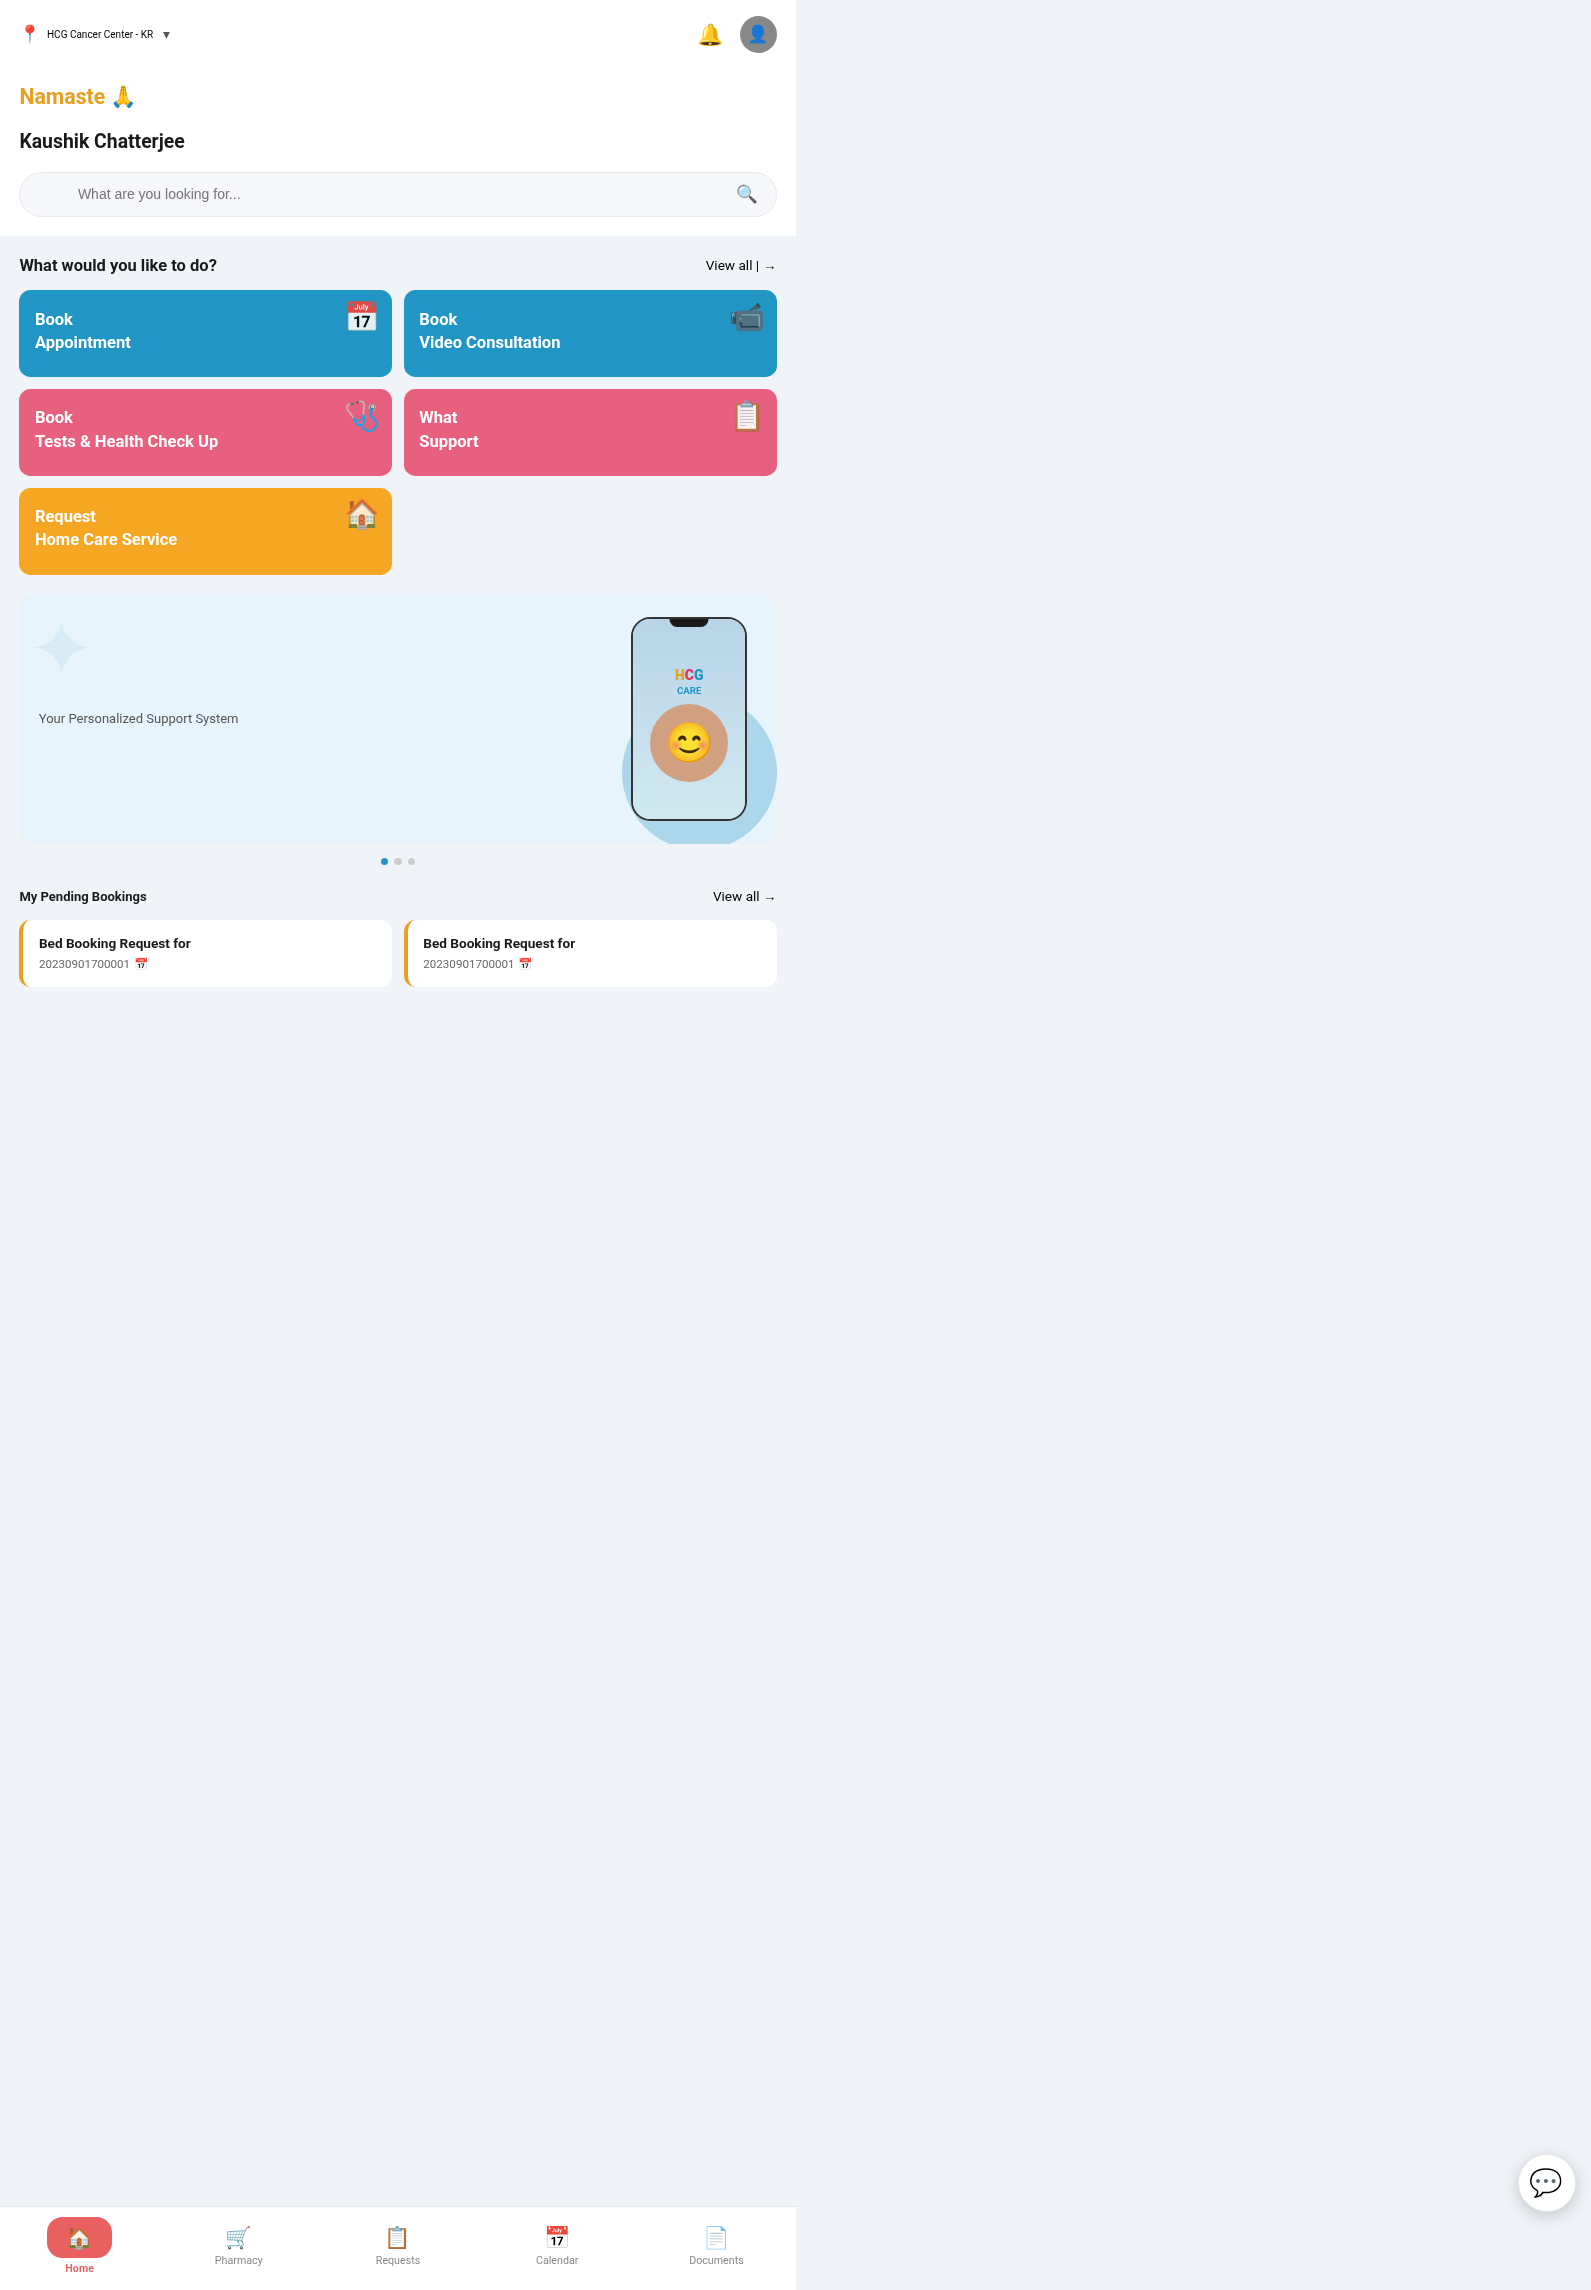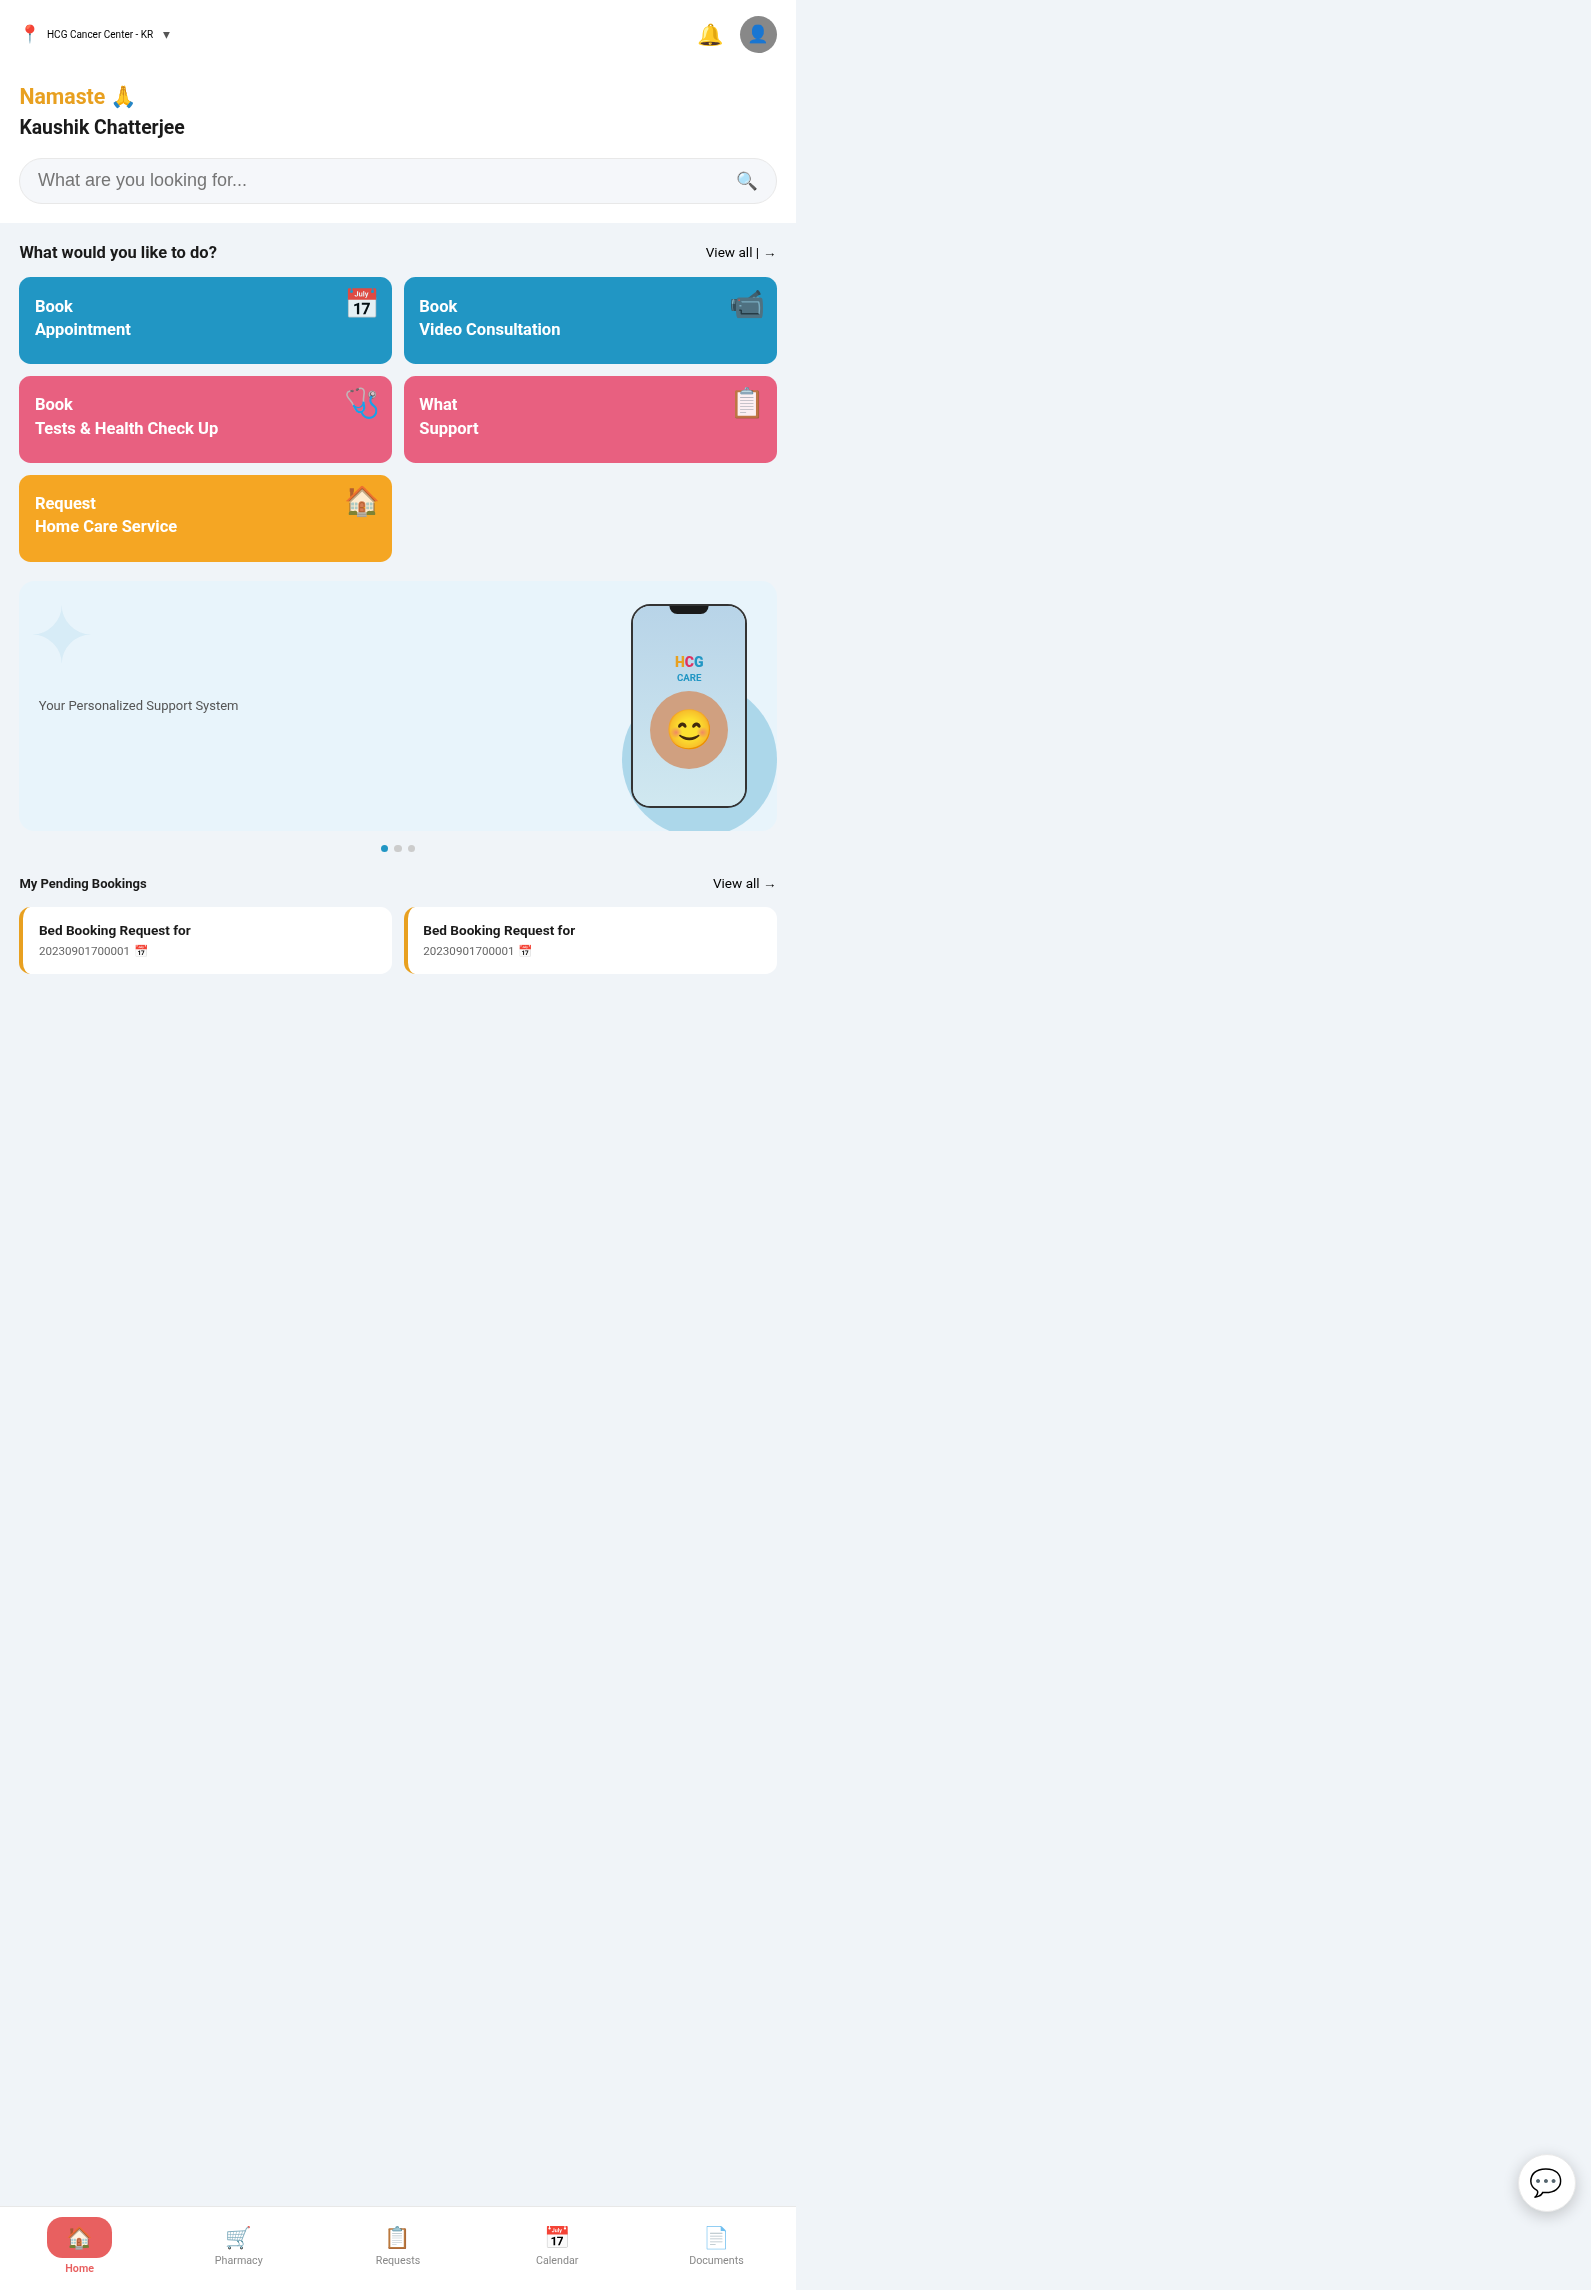--- a/index.html
+++ b/index.html
@@ -49,21 +49,21 @@
 
     
     .greeting-section {
       background: #fff;
       padding: 15.5px 19.4px 19.4px;
     }
     .namaste-line {
       font-size: 21.3px;
       font-weight: 700;
       color: #e8a020;
-      margin-bottom: 7px;
+      margin-bottom: 21px;
     }
     .user-name {
       font-size: 19.4px;
       font-weight: 700;
       color: #1a1a1a;
     }
 
     
     .search-container {
       background: #fff;
@@ -75,23 +75,24 @@
       background: #f5f7fa;
       border-radius: 29px;
       padding: 11.6px 17.5px;
       gap: 9.7px;
       border: 1px solid #e8e8e8;
     }
     .search-input {
       border: none;
       background: transparent;
       flex: 1;
-      font-size: 18px;
+      font-size: 14px;
       color: #999;
       outline: none;
+      margin-left: 40px;
     }
     .search-icon { color: #888; font-size: 17.5px; }
 
     
     .main-content {
       padding: 19.4px 19.4px 0;
     }
 
     
     .section-header {

